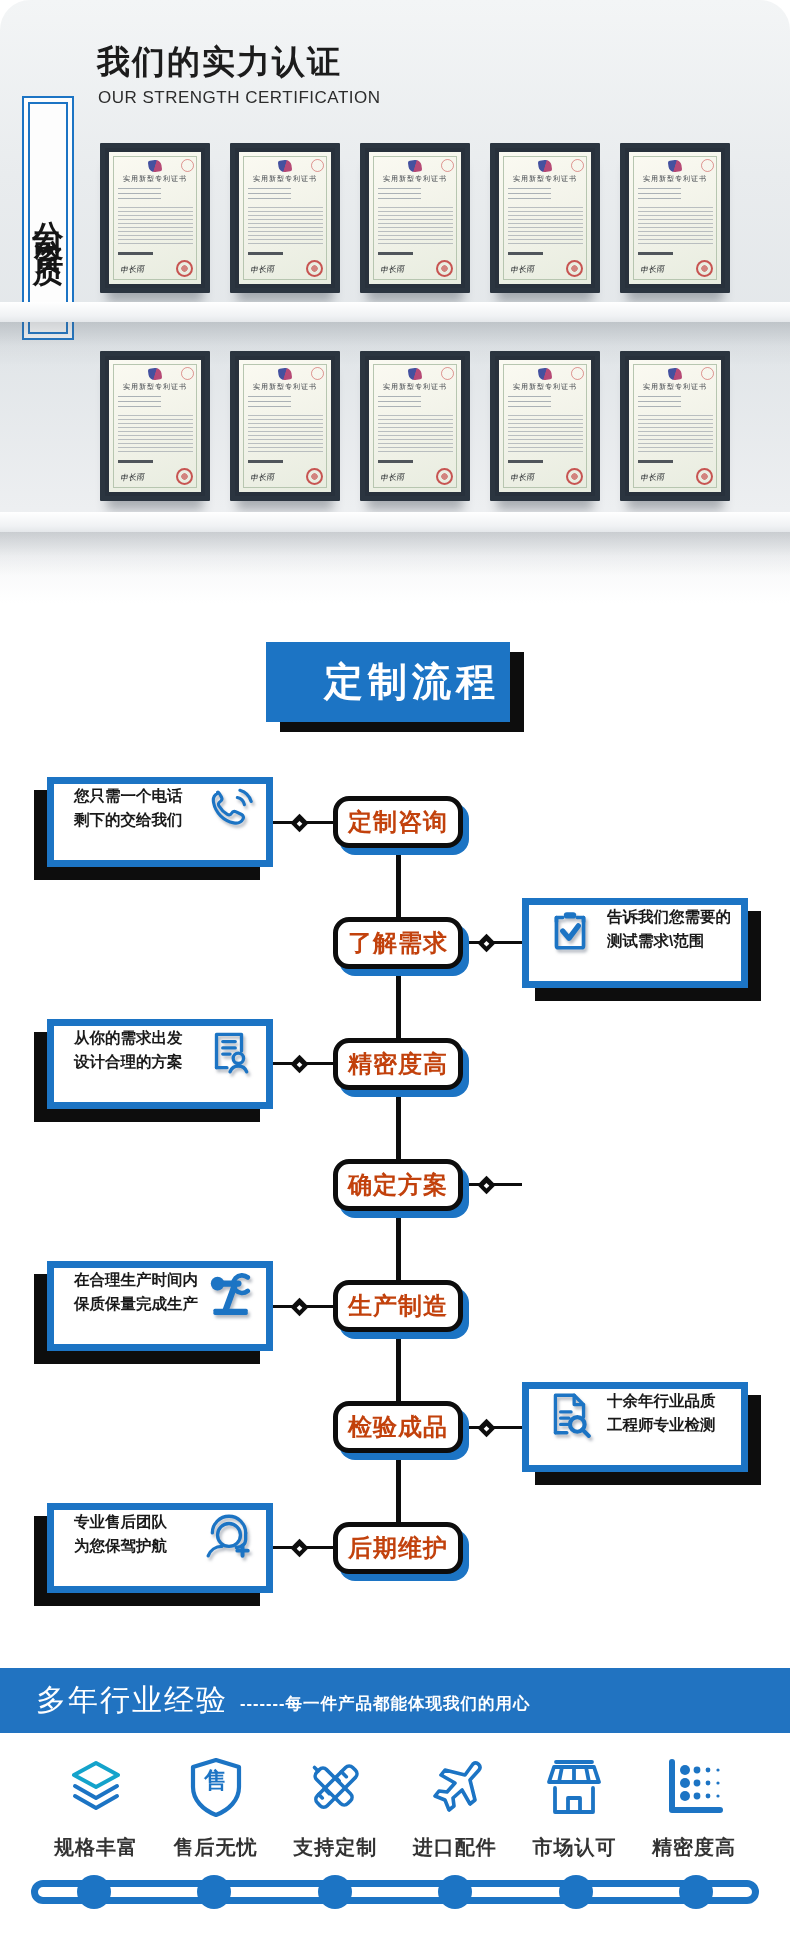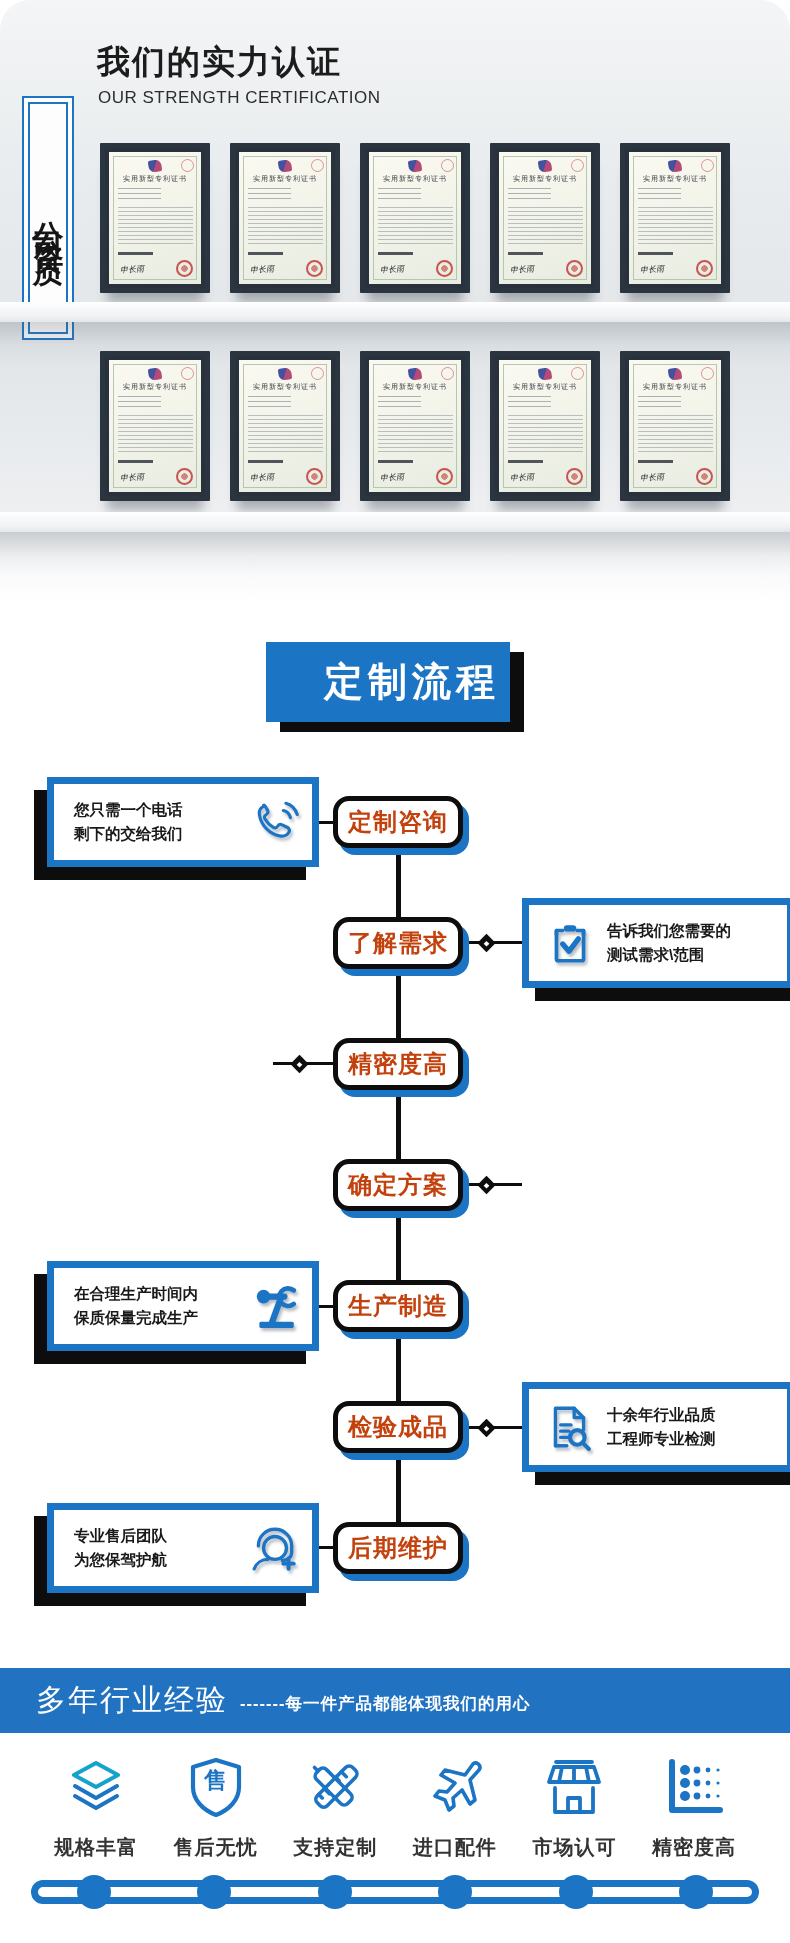--- a/index.html
+++ b/index.html
@@ -40,21 +40,21 @@
         background:linear-gradient(180deg,rgba(86,96,106,.26),rgba(120,130,140,.08) 55%,rgba(0,0,0,0));}
 
   
   .flow-header{position:absolute;left:266px;top:642px;width:244px;height:80px;background:#1c74c4;
         box-shadow:14px 10px 0 0 #0d0d0d;display:flex;align-items:center;justify-content:center;}
   .flow-header span{color:#fff;font-size:39px;font-weight:bold;letter-spacing:5px;margin-left:48px;}
   .flow-vline{position:absolute;left:396px;top:822px;width:5px;height:726px;background:#0d0d0d;}
   .flow-node{position:absolute;left:333px;width:130px;height:52px;background:#fff;border:5px solid #0d0d0d;border-radius:16px;
         box-shadow:6px 7px 0 0 #1c74c4;display:flex;align-items:center;justify-content:center;z-index:3;}
   .flow-node span{font-size:24px;font-weight:bold;color:#c2410c;letter-spacing:1px;}
-  .info-box{position:absolute;width:272px;height:90px;background:#fff;border:7px solid #1c74c4;display:flex;align-items:center;z-index:2;}
+  .info-box{position:absolute;width:226px;height:90px;background:#fff;border:7px solid #1c74c4;display:flex;z-index:2;}
   .info-left{left:47px;box-shadow:-13px 13px 0 0 #0d0d0d;padding:0 12px 0 20px;}
   .info-right{left:522px;box-shadow:13px 13px 0 0 #0d0d0d;padding:0 10px 0 16px;}
   .info-text{font-size:15.5px;font-weight:bold;color:#191919;line-height:24px;white-space:nowrap;}
   .box-icon{width:50px;height:50px;flex:none;filter:drop-shadow(2px 3px 1.5px rgba(110,120,135,.5));}
   .info-left .box-icon{margin-left:auto;}
   .info-right .box-icon{margin-right:12px;}
   .box-icon svg{display:block;width:100%;height:100%;}
   .conn{position:absolute;height:3px;background:#0d0d0d;z-index:1;}
   .diamond{position:absolute;top:50%;width:13px;height:13px;background:#0d0d0d;transform:translateY(-50%) rotate(45deg);}
   .diamond::after{content:'';position:absolute;inset:4.5px;background:#fff;}
@@ -296,20 +296,35 @@
         <rect x="18" y="7" width="12" height="6" rx="3" fill="#1c74c4" stroke="none"></rect>
         <path d="M17 25l6 7 9-12" stroke-width="5"></path>
       </svg>
     </div>
     <div class="info-text">
       <div>告诉我们您需要的</div>
       <div>测试需求\范围</div>
     </div>
   </div>
 
+  <div class="info-box info-left" style="top:1019px">
+    <div class="info-text">
+      <div>从你的需求出发</div>
+      <div>设计合理的方案</div>
+    </div>
+    <div class="box-icon">
+      <svg viewBox="0 0 48 48" fill="none" stroke="#1c74c4" stroke-width="3.2" stroke-linecap="round" stroke-linejoin="round">
+        <path d="M12 40V8h24v16"></path>
+        <path d="M12 40h10"></path>
+        <path d="M18 15h12M18 21h12M18 27h7"></path>
+        <circle cx="33" cy="31" r="5"></circle>
+        <path d="M25 44a8.5 8.5 0 0 1 16 0"></path>
+      </svg>
+    </div>
+  </div>
 
 
   <div class="info-box info-right" style="top:1382px">
     <div class="box-icon">
       <svg viewBox="0 0 48 48" fill="none" stroke="#1c74c4" stroke-width="3.2" stroke-linecap="round" stroke-linejoin="round">
         <path d="M10 42V6h18l9 9v12"></path>
         <path d="M28 6v9h9"></path>
         <path d="M10 42h11"></path>
         <path d="M15 22h10M15 28h8M15 34h8"></path>
         <circle cx="31" cy="34" r="7" stroke-width="4"></circle>

